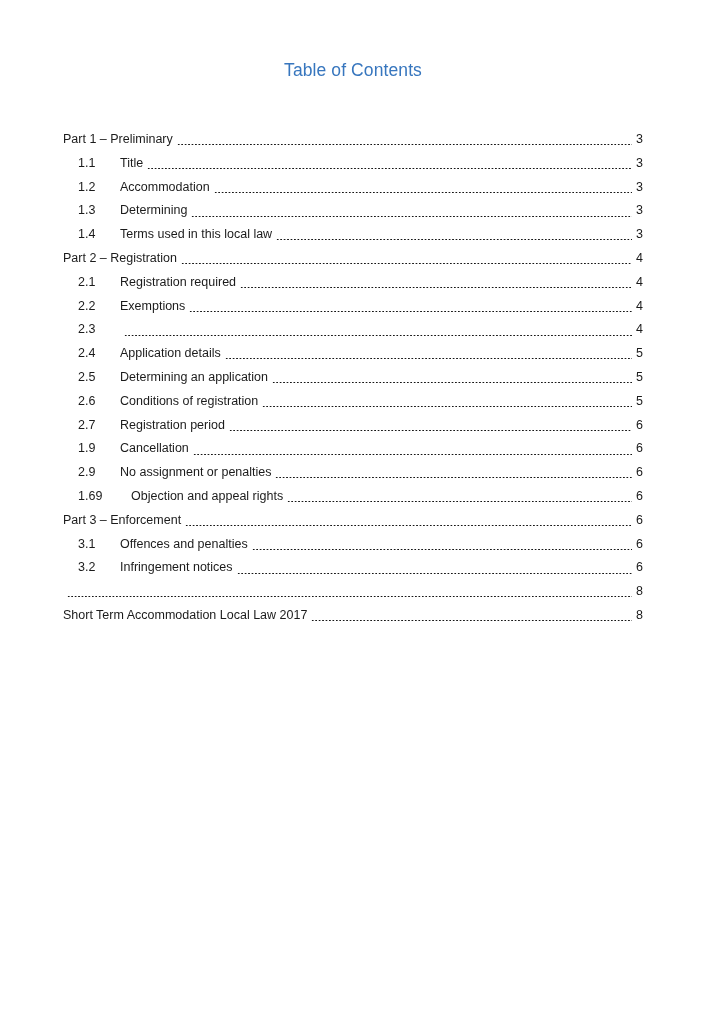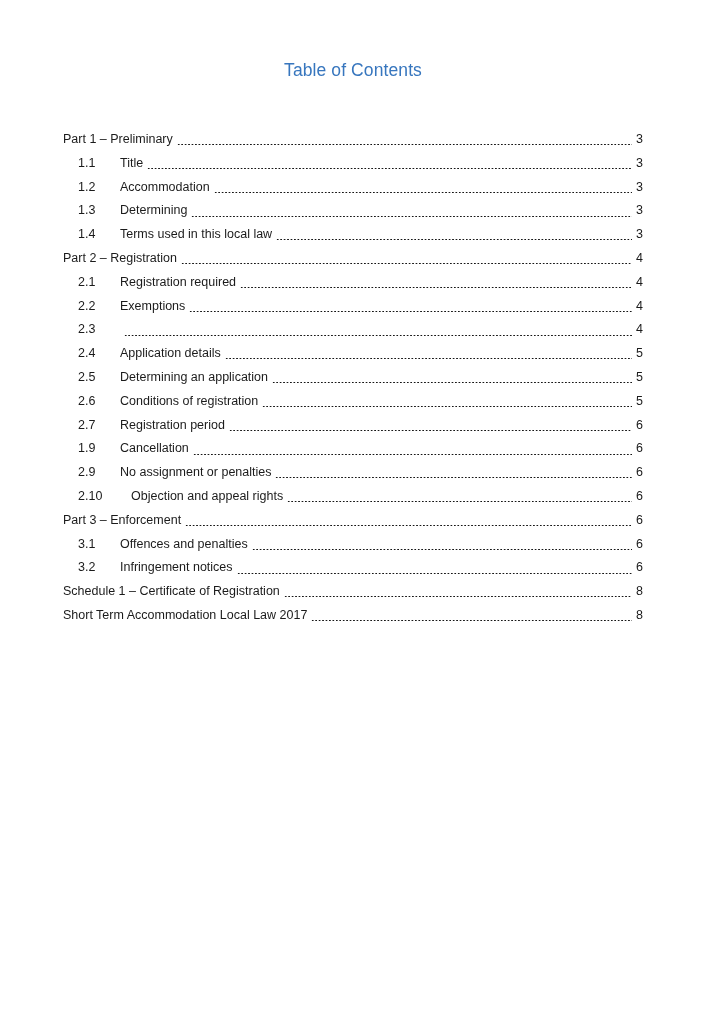--- a/index.html
+++ b/index.html
@@ -160,21 +160,21 @@
     <span class="toc-leader"></span>
     <span class="toc-page">6</span>
   </div>
       <div class="toc-row level1">
     <span class="toc-num">2.9</span>
     <span class="toc-label">No assignment or penalties</span>
     <span class="toc-leader"></span>
     <span class="toc-page">6</span>
   </div>
       <div class="toc-row level1">
-    <span class="toc-num wide">2.10</span>
+    <span class="toc-num wide">1.69</span>
     <span class="toc-label">Objection and appeal rights</span>
     <span class="toc-leader"></span>
     <span class="toc-page">6</span>
   </div>
       <div class="toc-row level0">
 
     <span class="toc-label">Part 3 – Enforcement</span>
     <span class="toc-leader"></span>
     <span class="toc-page">6</span>
   </div>
@@ -185,21 +185,20 @@
     <span class="toc-page">6</span>
   </div>
       <div class="toc-row level1">
     <span class="toc-num">3.2</span>
     <span class="toc-label">Infringement notices</span>
     <span class="toc-leader"></span>
     <span class="toc-page">6</span>
   </div>
       <div class="toc-row level0">
 
-    <span class="toc-label">Schedule 1 – Certificate of Registration</span>
     <span class="toc-leader"></span>
     <span class="toc-page">8</span>
   </div>
       <div class="toc-row level0">
 
     <span class="toc-label">Short Term Accommodation Local Law 2017</span>
     <span class="toc-leader"></span>
     <span class="toc-page">8</span>
   </div>
     </div>

